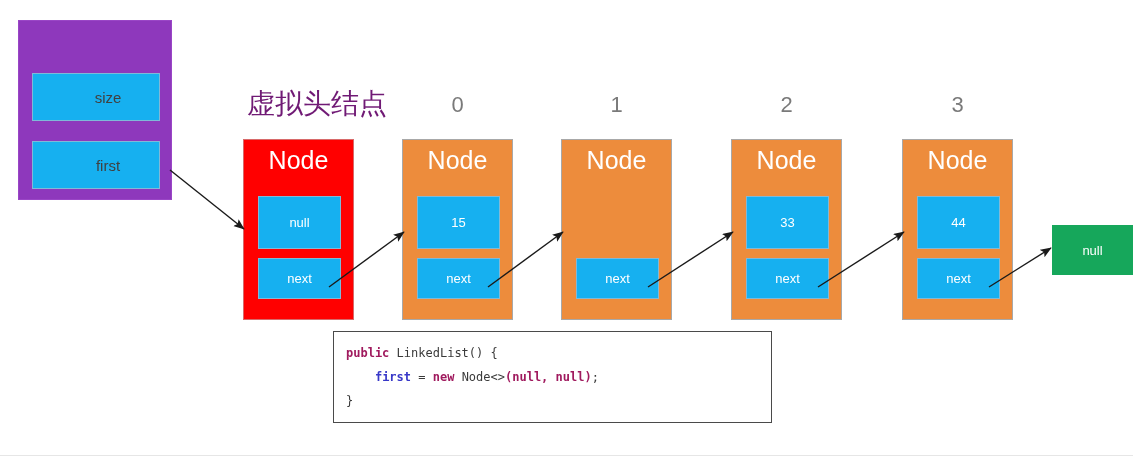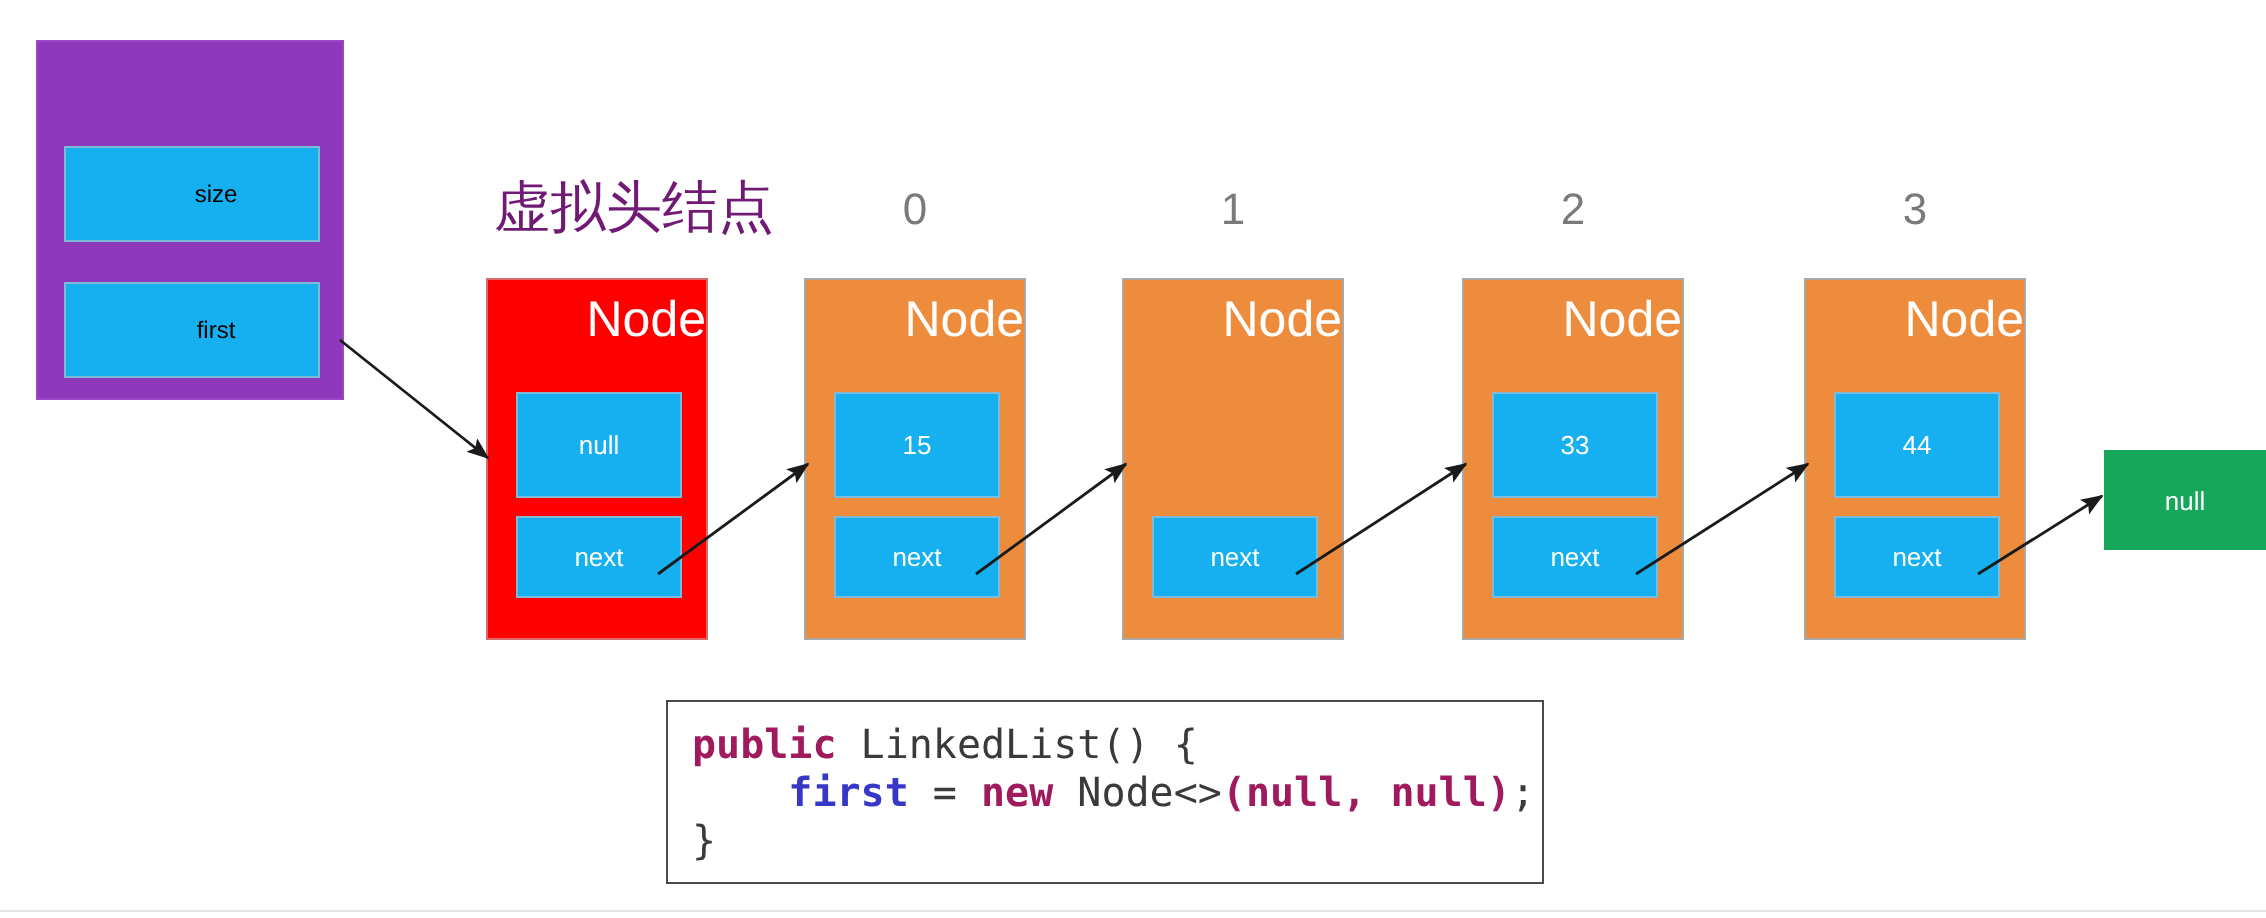--- a/index.html
+++ b/index.html
@@ -42,22 +42,22 @@
     font-size: 25px;
     line-height: 30px;
     letter-spacing: -0.2px;
     font-weight: 400;
   }
   .field-box {
     position: absolute;
     background: #16B0F0;
     border: 1px solid #7fb9d8;
     box-sizing: border-box;
-    color: #000000;
-    font-size: 12px;
+    color: #404040;
+    font-size: 15px;
     display: flex;
     align-items: center;
     justify-content: center;
     padding-left: 24px;
   }
   #ll-size  { left: 13px; top: 52px;  width: 128px; height: 48px; }
   #ll-first { left: 13px; top: 120px; width: 128px; height: 48px; }
 
   
   .node {
@@ -68,21 +68,21 @@
     box-sizing: border-box;
     border: 1px solid #a8a8a8;
   }
   .node.head   { background: #FF0000; border-color: #d86a6a; }
   .node.normal { background: #ED8C3C; border-color: #a8a8a8; }
   .node-title {
     position: absolute;
     left: 0;
     top: 5px;
     width: 100%;
-    text-align: right;
+    text-align: center;
     color: #ffffff;
     font-size: 25px;
     line-height: 30px;
     font-weight: 400;
   }
   .node-cell {
     position: absolute;
     left: 14px;
     width: 83px;
     background: #16B0F0;
@@ -137,29 +137,29 @@
     position: absolute;
     left: 0; top: 0;
     width: 1133px;
     height: 459px;
     pointer-events: none;
   }
 
   
   #code-box {
     left: 333px;
-    top: 350px;
+    top: 331px;
     width: 439px;
     height: 92px;
     background: #ffffff;
     border: 1px solid #4a4a4a;
     box-sizing: border-box;
     padding: 9px 0 0 12px;
     font-family: "DejaVu Sans Mono", "Liberation Mono", monospace;
-    font-size: 20px;
+    font-size: 12px;
     line-height: 24px;
     white-space: pre;
     color: #3a3a3a;
   }
   .kw   { color: #A01A5E; font-weight: bold; }
   .var  { color: #3838C8; font-weight: bold; }
   .plain{ color: #3a3a3a; }
 
   
   #bottom-rule {

